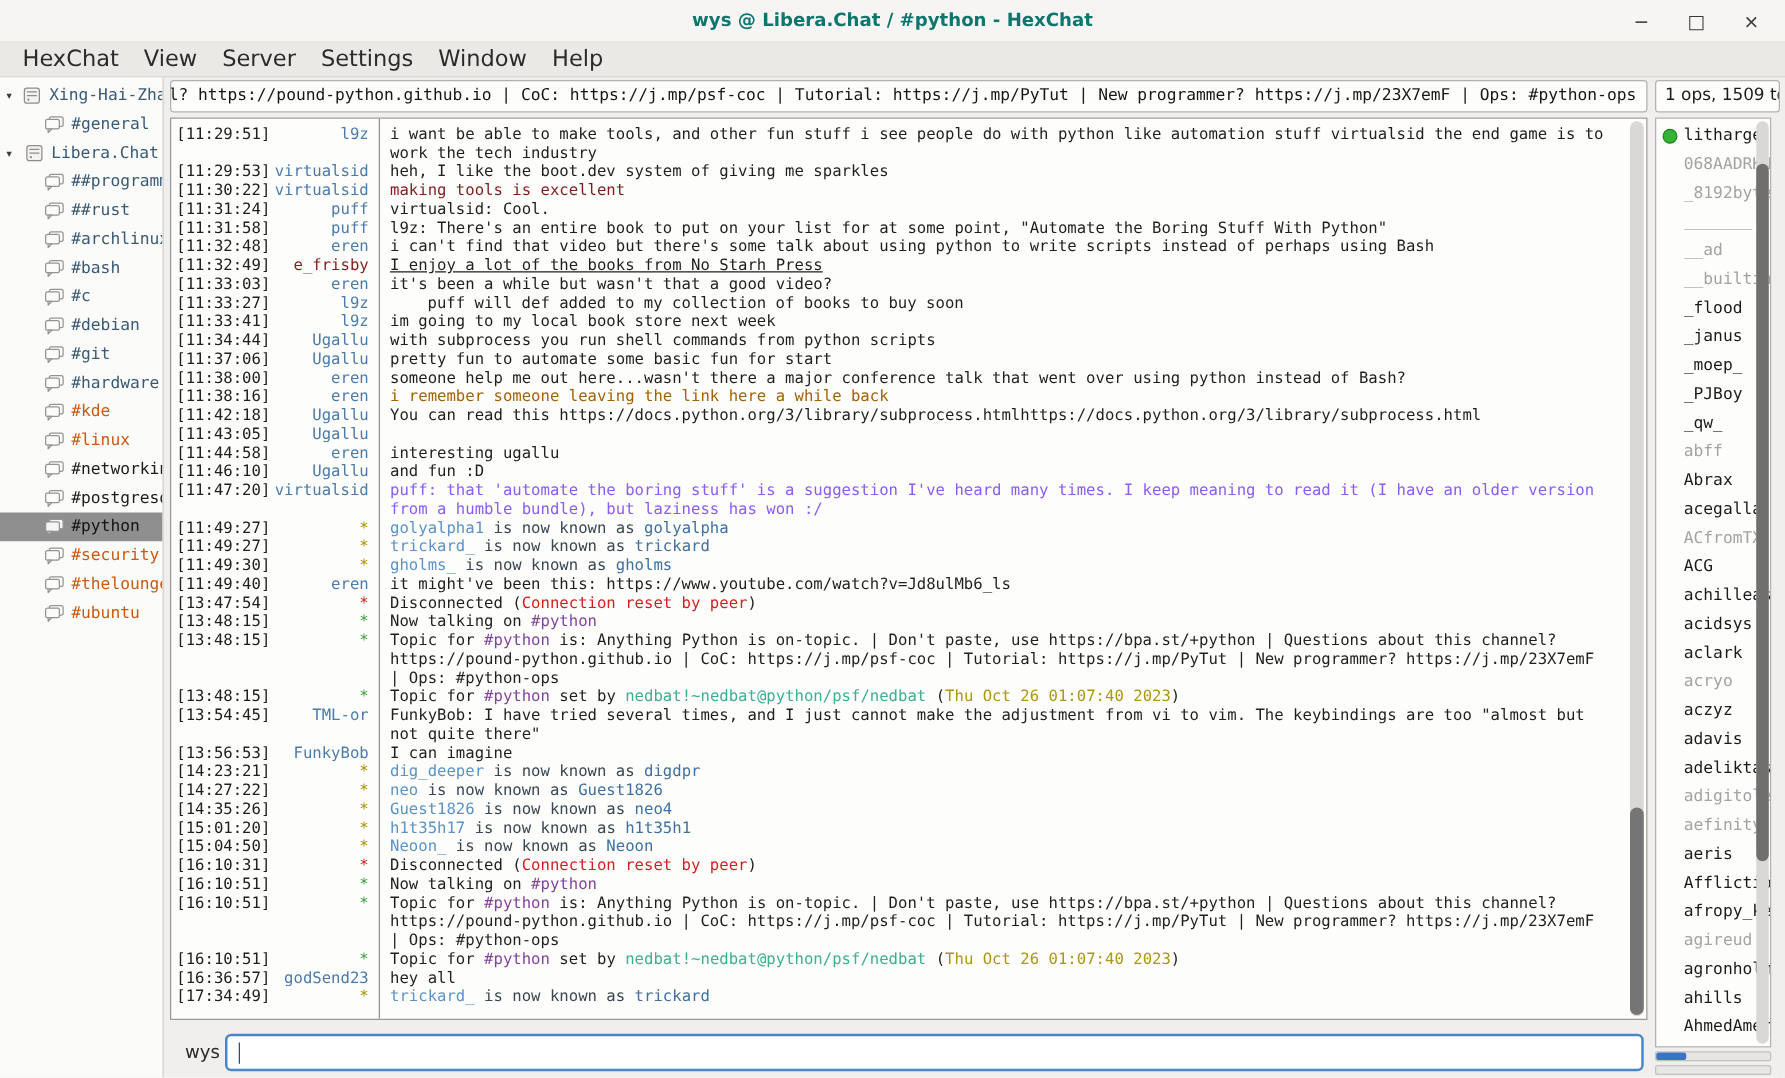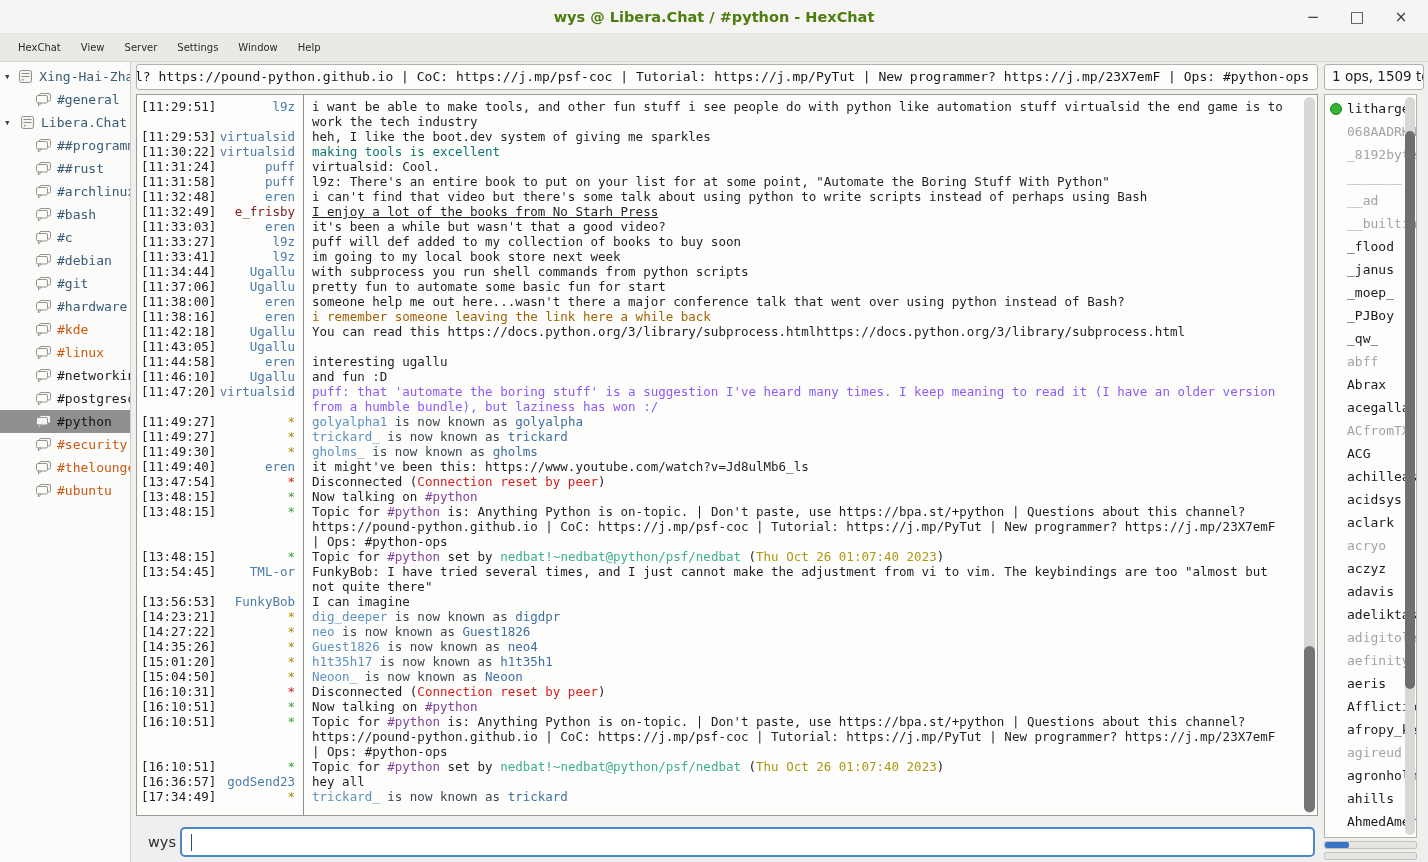--- a/index.html
+++ b/index.html
@@ -7,29 +7,29 @@
   body {
     position:relative; overflow:hidden;
     background:#f0efed;
     font-family:"DejaVu Sans","Liberation Sans",sans-serif;
     -webkit-font-smoothing:antialiased;
   }
   
   .titlebar { position:absolute; top:0; left:0; right:0; height:34px;
     background:#f6f5f3; border-bottom:1px solid #e2e0dd; }
   .title { text-align:center; line-height:34px; font-weight:bold;
-    font-size:14.5px; color:#4d7c0f; }
+    font-size:14.5px; color:#0f766e; }
   .win-controls { position:absolute; right:12px; top:0; height:34px;
     display:flex; gap:14px; align-items:center; }
   .win-btn { width:30px; text-align:center; font-size:15px; color:#3a3a3a; cursor:default; }
   
   .menubar { position:absolute; top:34px; left:0; right:0; height:28px;
     background:#eae9e6; border-bottom:1px solid #d8d6d2;
     display:flex; align-items:center; padding-left:8px; }
-  .menu-item { padding:0 10px; font-size:10px; color:#2b2b2b; line-height:27px; }
+  .menu-item { padding:0 10px; font-size:18px; color:#2b2b2b; line-height:27px; }
   
   .sidebar { position:absolute; top:62px; left:0; width:131px; bottom:0;
     background:#fbfbfa; border-right:1px solid #cfcdca; overflow:hidden; padding-top:3px; }
   .tree-row { height:23px; display:flex; align-items:center;
     font:13px "DejaVu Sans Mono","Liberation Mono",monospace; white-space:nowrap; }
   .tree-row.server { padding-left:4px; }
   .tree-row.channel { padding-left:35px; }
   .tree-row.selected { background:#8f8f8f; }
   .expander { width:15px; font-size:11px; color:#3f3f3f; }
   .tree-icon { margin-right:5px; flex:0 0 auto; }
@@ -277,21 +277,21 @@
         <span class="c-msg"><span style="color: rgb(31, 31, 31);">i want be able to make tools, and other fun stuff i see people do with python like automation stuff  virtualsid the end game is to work the tech industry</span></span>
       </div>
       <div class="chat-row">
         <span class="c-ts">[11:29:53]</span>
         <span class="c-nick" style="color: rgb(77, 123, 168);">virtualsid</span>
         <span class="c-msg"><span style="color: rgb(31, 31, 31);">heh, I like the boot.dev system of giving me sparkles</span></span>
       </div>
       <div class="chat-row">
         <span class="c-ts">[11:30:22]</span>
         <span class="c-nick" style="color: rgb(77, 123, 168);">virtualsid</span>
-        <span class="c-msg"><span style="color: #0f766e;">making tools is excellent</span></span>
+        <span class="c-msg"><span style="color: #7f1d1d;">making tools is excellent</span></span>
       </div>
       <div class="chat-row">
         <span class="c-ts">[11:31:24]</span>
         <span class="c-nick" style="color: rgb(77, 123, 168);">puff</span>
         <span class="c-msg"><span style="color: rgb(31, 31, 31);">virtualsid: Cool.</span></span>
       </div>
       <div class="chat-row">
         <span class="c-ts">[11:31:58]</span>
         <span class="c-nick" style="color: rgb(77, 123, 168);">puff</span>
         <span class="c-msg"><span style="color: rgb(31, 31, 31);">l9z: There's an entire book to put on your list for at some point, "Automate the Boring Stuff With Python"</span></span>
@@ -307,21 +307,21 @@
         <span class="c-msg"><span style="color: rgb(31, 31, 31); text-decoration: underline;">I enjoy a lot of the books from No Starh Press</span></span>
       </div>
       <div class="chat-row">
         <span class="c-ts">[11:33:03]</span>
         <span class="c-nick" style="color: rgb(77, 123, 168);">eren</span>
         <span class="c-msg"><span style="color: rgb(31, 31, 31);">it's been a while but wasn't that a good video?</span></span>
       </div>
       <div class="chat-row">
         <span class="c-ts">[11:33:27]</span>
         <span class="c-nick" style="color: rgb(77, 123, 168);">l9z</span>
-        <span class="c-msg"><span style="color: rgb(31, 31, 31);">puff will def added to my collection of books to buy soon</span></span>
+        <span class="c-msg"><span style="color: rgb(31, 31, 31); margin-left: 30px;">puff will def added to my collection of books to buy soon</span></span>
       </div>
       <div class="chat-row">
         <span class="c-ts">[11:33:41]</span>
         <span class="c-nick" style="color: rgb(77, 123, 168);">l9z</span>
         <span class="c-msg"><span style="color: rgb(31, 31, 31);">im going to my local book store next week</span></span>
       </div>
       <div class="chat-row">
         <span class="c-ts">[11:34:44]</span>
         <span class="c-nick" style="color: rgb(77, 123, 168);">Ugallu</span>
         <span class="c-msg"><span style="color: rgb(31, 31, 31);">with subprocess you run shell commands from python scripts</span></span>

